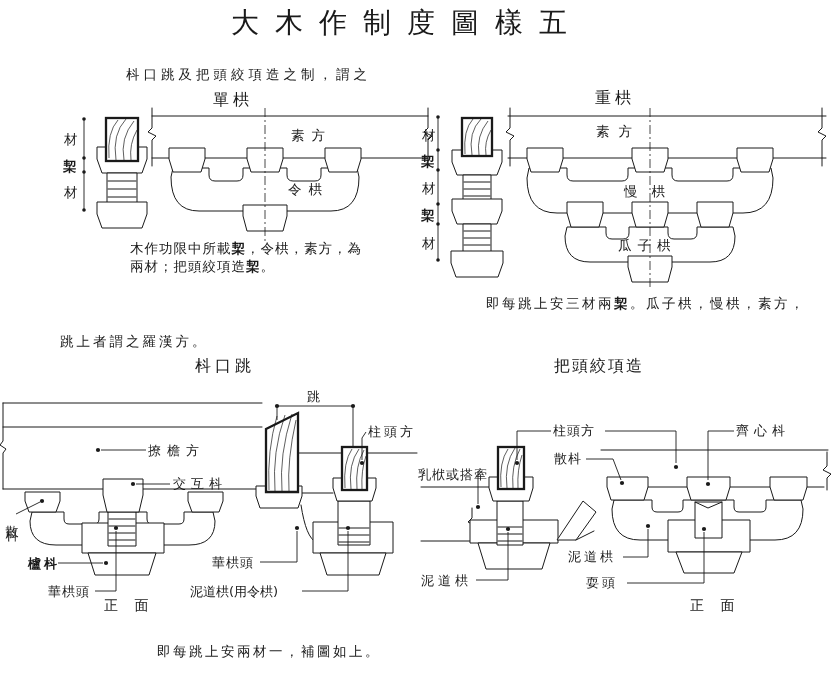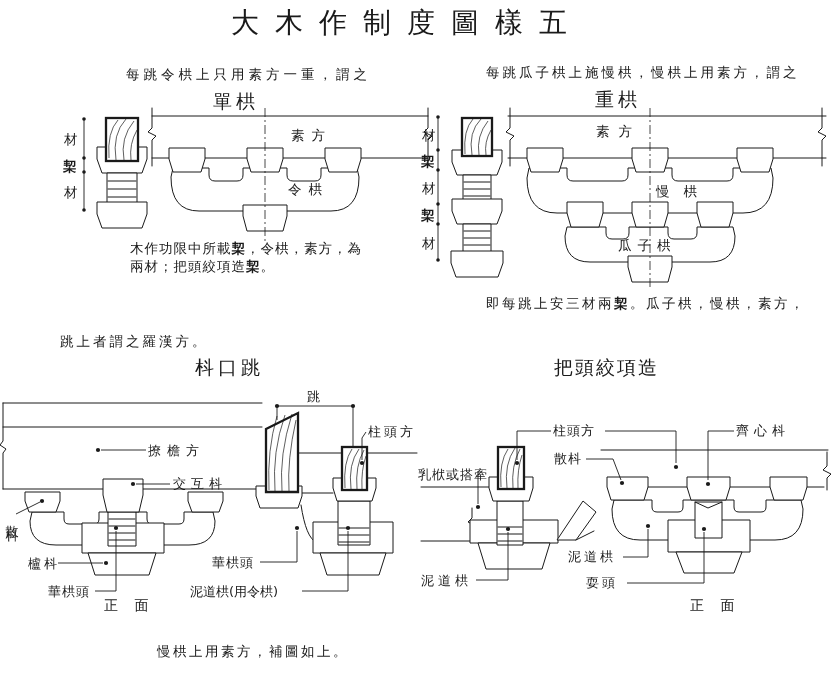--- a/index.html
+++ b/index.html
@@ -1,21 +1,21 @@
 <!DOCTYPE html>
 <html><head>
 <meta charset="utf-8">
 <style>
   html,body{margin:0;padding:0;background:#fff;}
   #stage{position:relative;width:832px;height:673px;background:#fff;overflow:hidden;
          font-family:"DejaVu Sans",sans-serif;color:#1a1a1a;}
   .t{position:absolute;white-space:nowrap;line-height:1.2;}
   .fs13{font-size:13px;}
   .fs135{font-size:13.5px;}
-  .hd{font-size:19px;letter-spacing:4px;}
+  .hd{font-size:16px;letter-spacing:4px;}
   .title{font-size:28px;letter-spacing:16px;font-weight:500;}
   .b{font-weight:700;}
   .vert{writing-mode:vertical-rl;text-orientation:upright;letter-spacing:3px;}
   svg{position:absolute;left:0;top:0;}
   .ln{stroke:#1a1a1a;fill:none;stroke-width:1;stroke-linecap:round;stroke-linejoin:round;}
   .f{stroke:#1a1a1a;fill:#ffffff;stroke-width:1;stroke-linejoin:round;}
   .thick{stroke:#1a1a1a;fill:#ffffff;stroke-width:2.3;stroke-linejoin:miter;}
   .grain{stroke:#1a1a1a;fill:none;stroke-width:0.7;}
   .lead{stroke:#1a1a1a;fill:none;stroke-width:0.9;}
   .dot{fill:#1a1a1a;stroke:none;}
@@ -204,62 +204,61 @@
         <path class="lead" d="M586,459 H613 L621,480"></path>
     <circle class="dot" cx="648" cy="526" r="2.1"></circle>
         <path class="lead" d="M623,557 H648 V529"></path>
     <circle class="dot" cx="704" cy="529" r="2.1"></circle>
         <path class="lead" d="M627,583 H704 V532"></path>
   </g>
 </svg>
 
 <div class="t title" style="left:231px;top:6px;">大木作制度圖樣五</div>
 
-<div class="t fs135" style="left:126px;top:66px;letter-spacing:4px;">每跳令栱上只用素方一重，謂之</div>
+<div class="t fs135" style="left:126px;top:66px;letter-spacing:4px;">枓口跳及把頭絞項造之制，謂之</div>
 <div class="t hd" style="left:213px;top:90px;">單栱</div>
 <div class="t fs135" style="left:291px;top:127px;letter-spacing:7px;">素方</div>
 <div class="t fs135" style="left:288px;top:181px;letter-spacing:7px;">令栱</div>
 <div class="t fs135" style="left:64px;top:131px;">材</div>
 <div class="t fs135 b" style="left:63px;top:158px;">栔</div>
 <div class="t fs135" style="left:64px;top:184px;">材</div>
 <div class="t fs135" style="left:130px;top:240px;letter-spacing:1px;"><span>木作功限中所載</span><span class="b">栔</span><span>，令栱，素方，為</span></div>
 <div class="t fs135" style="left:130px;top:258px;letter-spacing:1px;"><span>兩材；把頭絞項造</span><span class="b">栔</span><span>。</span></div>
 
 <div class="t fs135" style="left:60px;top:333px;letter-spacing:3px;">跳上者謂之羅漢方。</div>
 
-<div class="t fs135" style="left:486px;top:64px;letter-spacing:3px;">每跳瓜子栱上施慢栱，慢栱上用素方，謂之</div>
 <div class="t hd" style="left:595px;top:88px;">重栱</div>
 <div class="t fs135" style="left:596px;top:123px;letter-spacing:9px;">素方</div>
-<div class="t fs135" style="left:656px;top:183px;letter-spacing:14px;">慢栱</div>
+<div class="t fs135" style="left:624px;top:183px;letter-spacing:14px;">慢栱</div>
 <div class="t fs135" style="left:618px;top:237px;letter-spacing:6px;">瓜子栱</div>
 <div class="t fs135" style="left:422px;top:127px;">材</div>
 <div class="t fs135 b" style="left:421px;top:153px;">栔</div>
 <div class="t fs135" style="left:422px;top:180px;">材</div>
 <div class="t fs135 b" style="left:421px;top:207px;">栔</div>
 <div class="t fs135" style="left:422px;top:235px;">材</div>
 <div class="t fs135" style="left:486px;top:295px;letter-spacing:2.5px;"><span>即每跳上安三材兩</span><span class="b">栔</span><span>。瓜子栱，慢栱，素方，</span></div>
 
 <div class="t hd" style="left:195px;top:356px;">枓口跳</div>
 <div class="t hd" style="left:554px;top:356px;letter-spacing:2px;">把頭絞項造</div>
 
 <div class="t fs13" style="left:148px;top:443px;letter-spacing:6px;">撩檐方</div>
 <div class="t fs13" style="left:173px;top:476px;letter-spacing:5px;">交互枓</div>
 <div class="t fs13 vert" style="left:4px;top:515px;">散枓</div>
-<div class="t fs13" style="left:28px;top:556px;letter-spacing:3px;">櫨枓</div>
+<div class="t fs13" style="left:28px;top:556px;letter-spacing:3px;font-weight:bold;">櫨枓</div>
 <div class="t fs13" style="left:48px;top:584px;letter-spacing:1px;">華栱頭</div>
 <div class="t fs13" style="left:104px;top:597px;font-size:14px;letter-spacing:6px;">正 面</div>
 <div class="t fs13" style="left:307px;top:389px;">跳</div>
 <div class="t fs13" style="left:368px;top:424px;letter-spacing:3px;">柱頭方</div>
 <div class="t fs13" style="left:212px;top:555px;letter-spacing:1px;">華栱頭</div>
 <div class="t fs13" style="left:190px;top:584px;">泥道栱(用令栱)</div>
 
 <div class="t fs13" style="left:418px;top:453px;letter-spacing:1px;margin-top:14px;">乳栿或搭牽</div>
 <div class="t fs13" style="left:553px;top:423px;letter-spacing:1px;">柱頭方</div>
 <div class="t fs13" style="left:554px;top:451px;letter-spacing:1px;">散枓</div>
 <div class="t fs13" style="left:736px;top:423px;letter-spacing:5px;">齊心枓</div>
 <div class="t fs13" style="left:568px;top:549px;letter-spacing:3px;">泥道栱</div>
 <div class="t fs13" style="left:421px;top:573px;letter-spacing:4px;">泥道栱</div>
 <div class="t fs13" style="left:586px;top:575px;letter-spacing:3px;">耍頭</div>
 <div class="t fs13" style="left:690px;top:597px;font-size:14px;letter-spacing:6px;">正 面</div>
 
-<div class="t fs135" style="left:157px;top:643px;letter-spacing:2.5px;">慢栱上用素方，補圖如上。</div>
+<div class="t fs135" style="left:157px;top:643px;letter-spacing:2.5px;">即每跳上安兩材一，補圖如上。</div>
 
 </div>
 
 </body></html>

